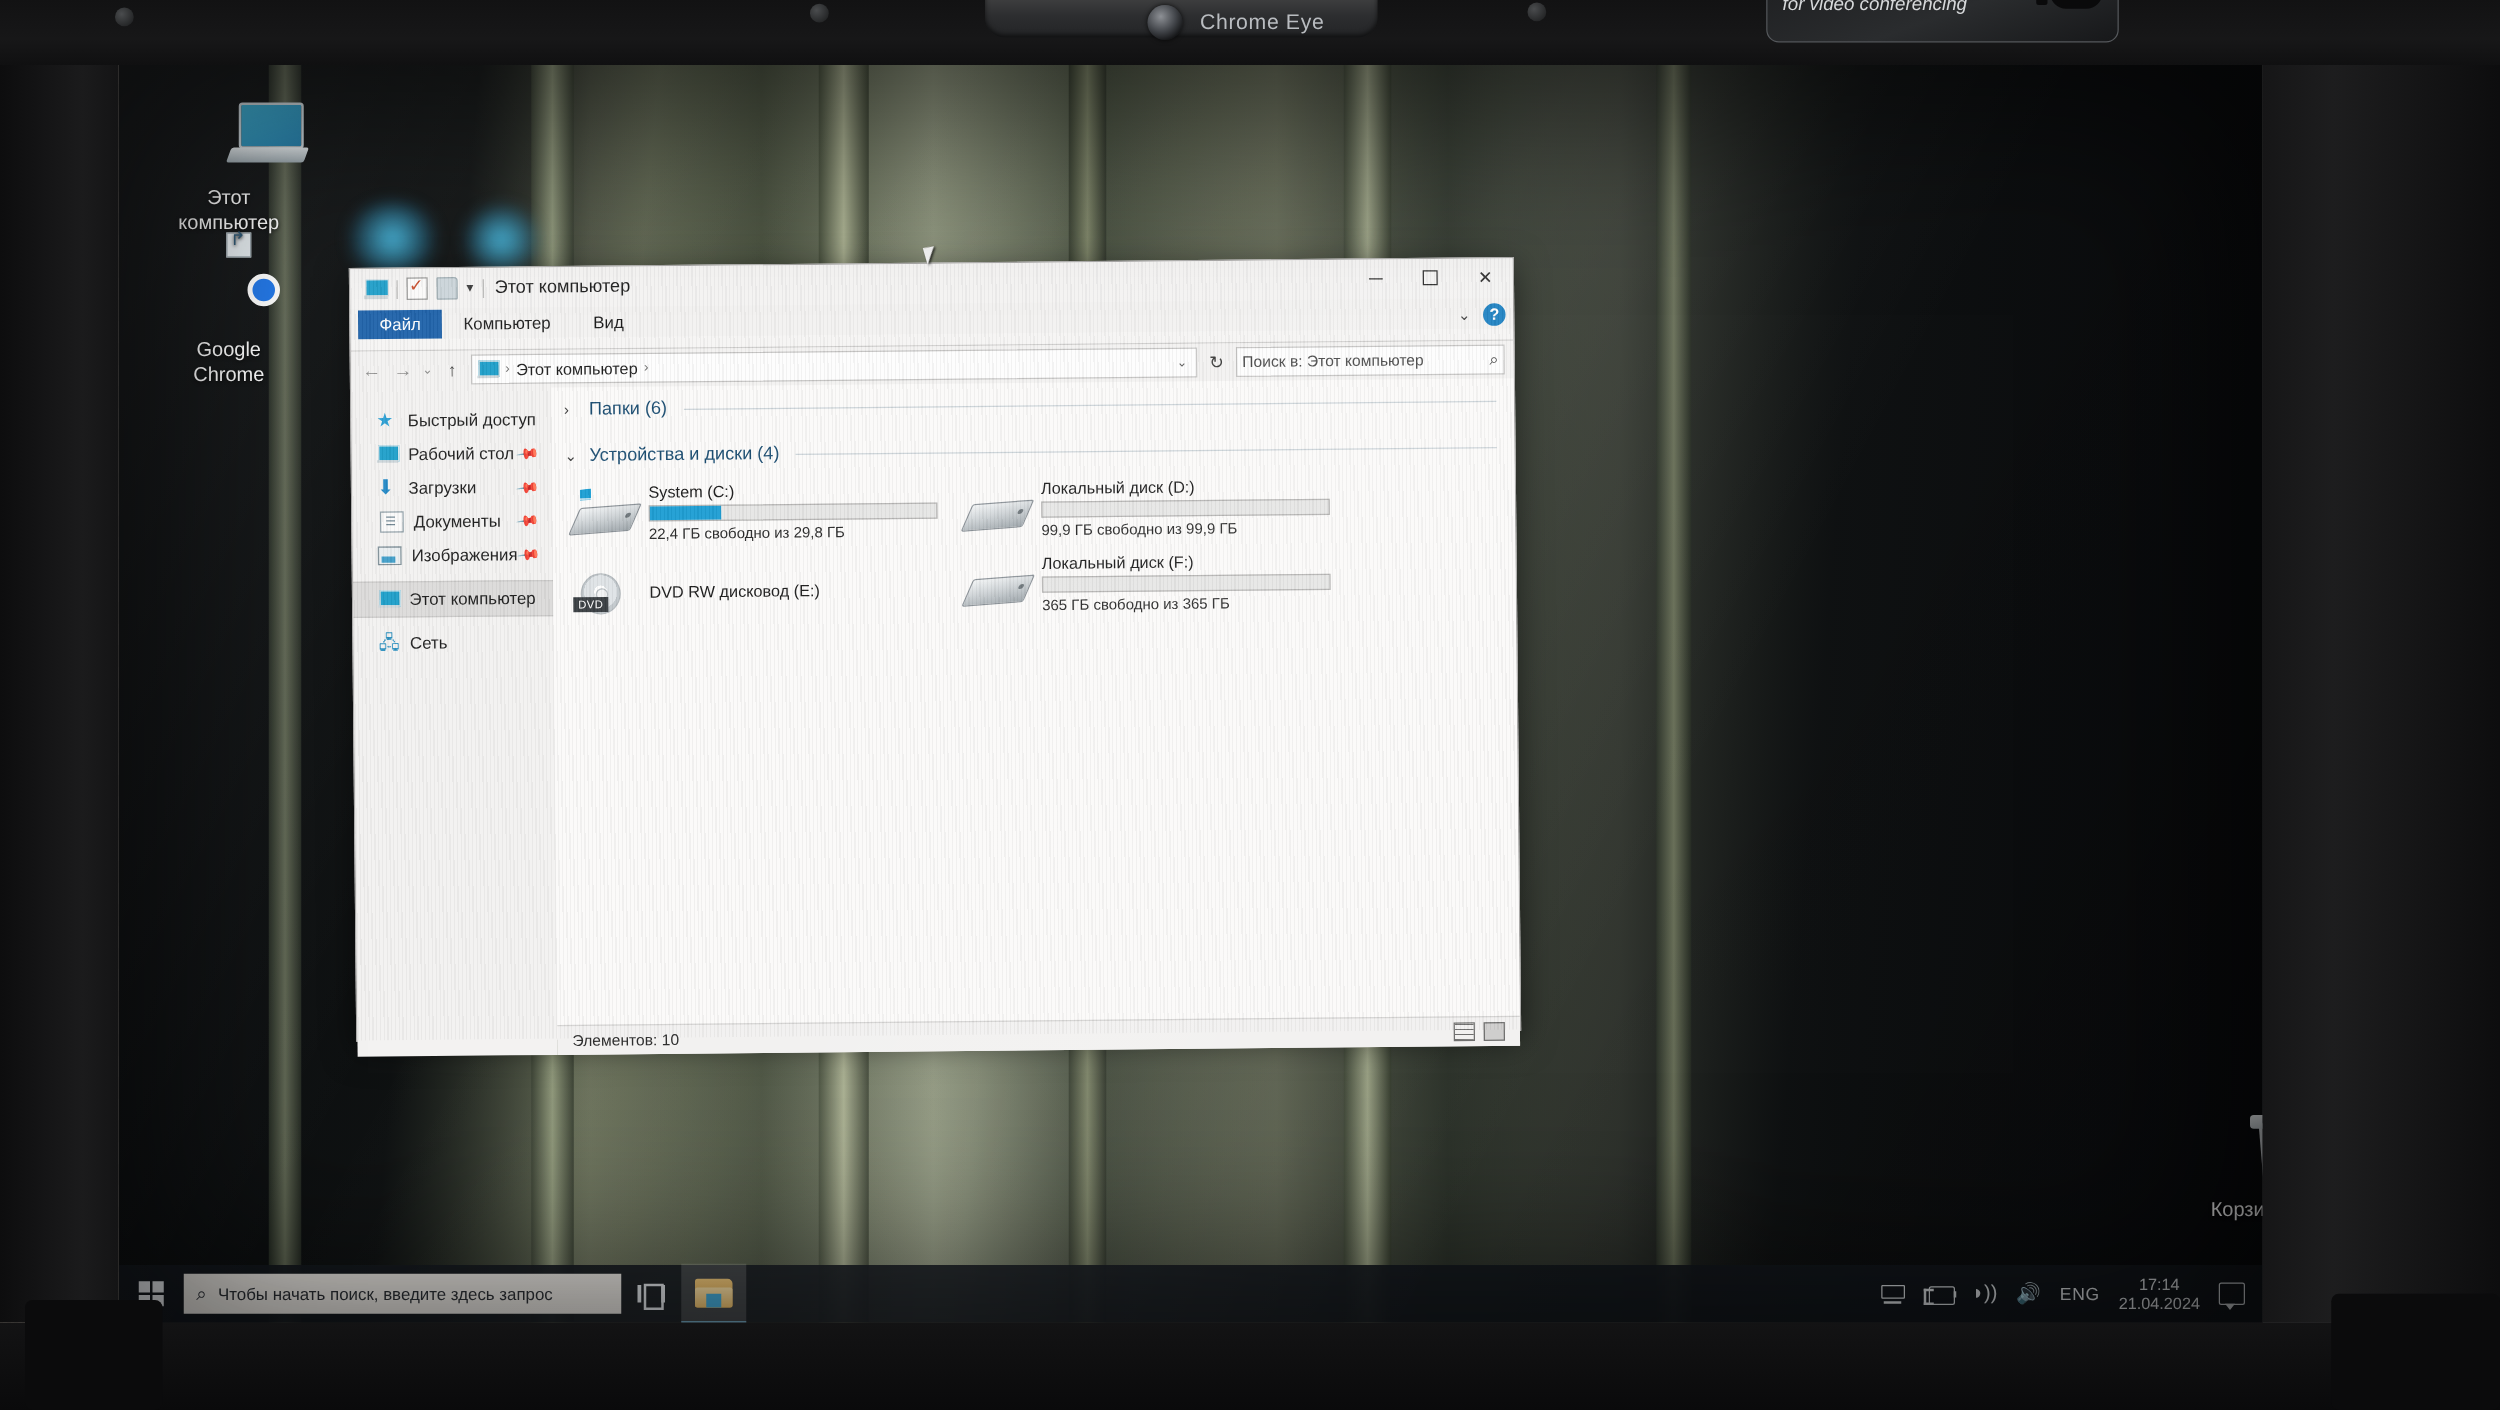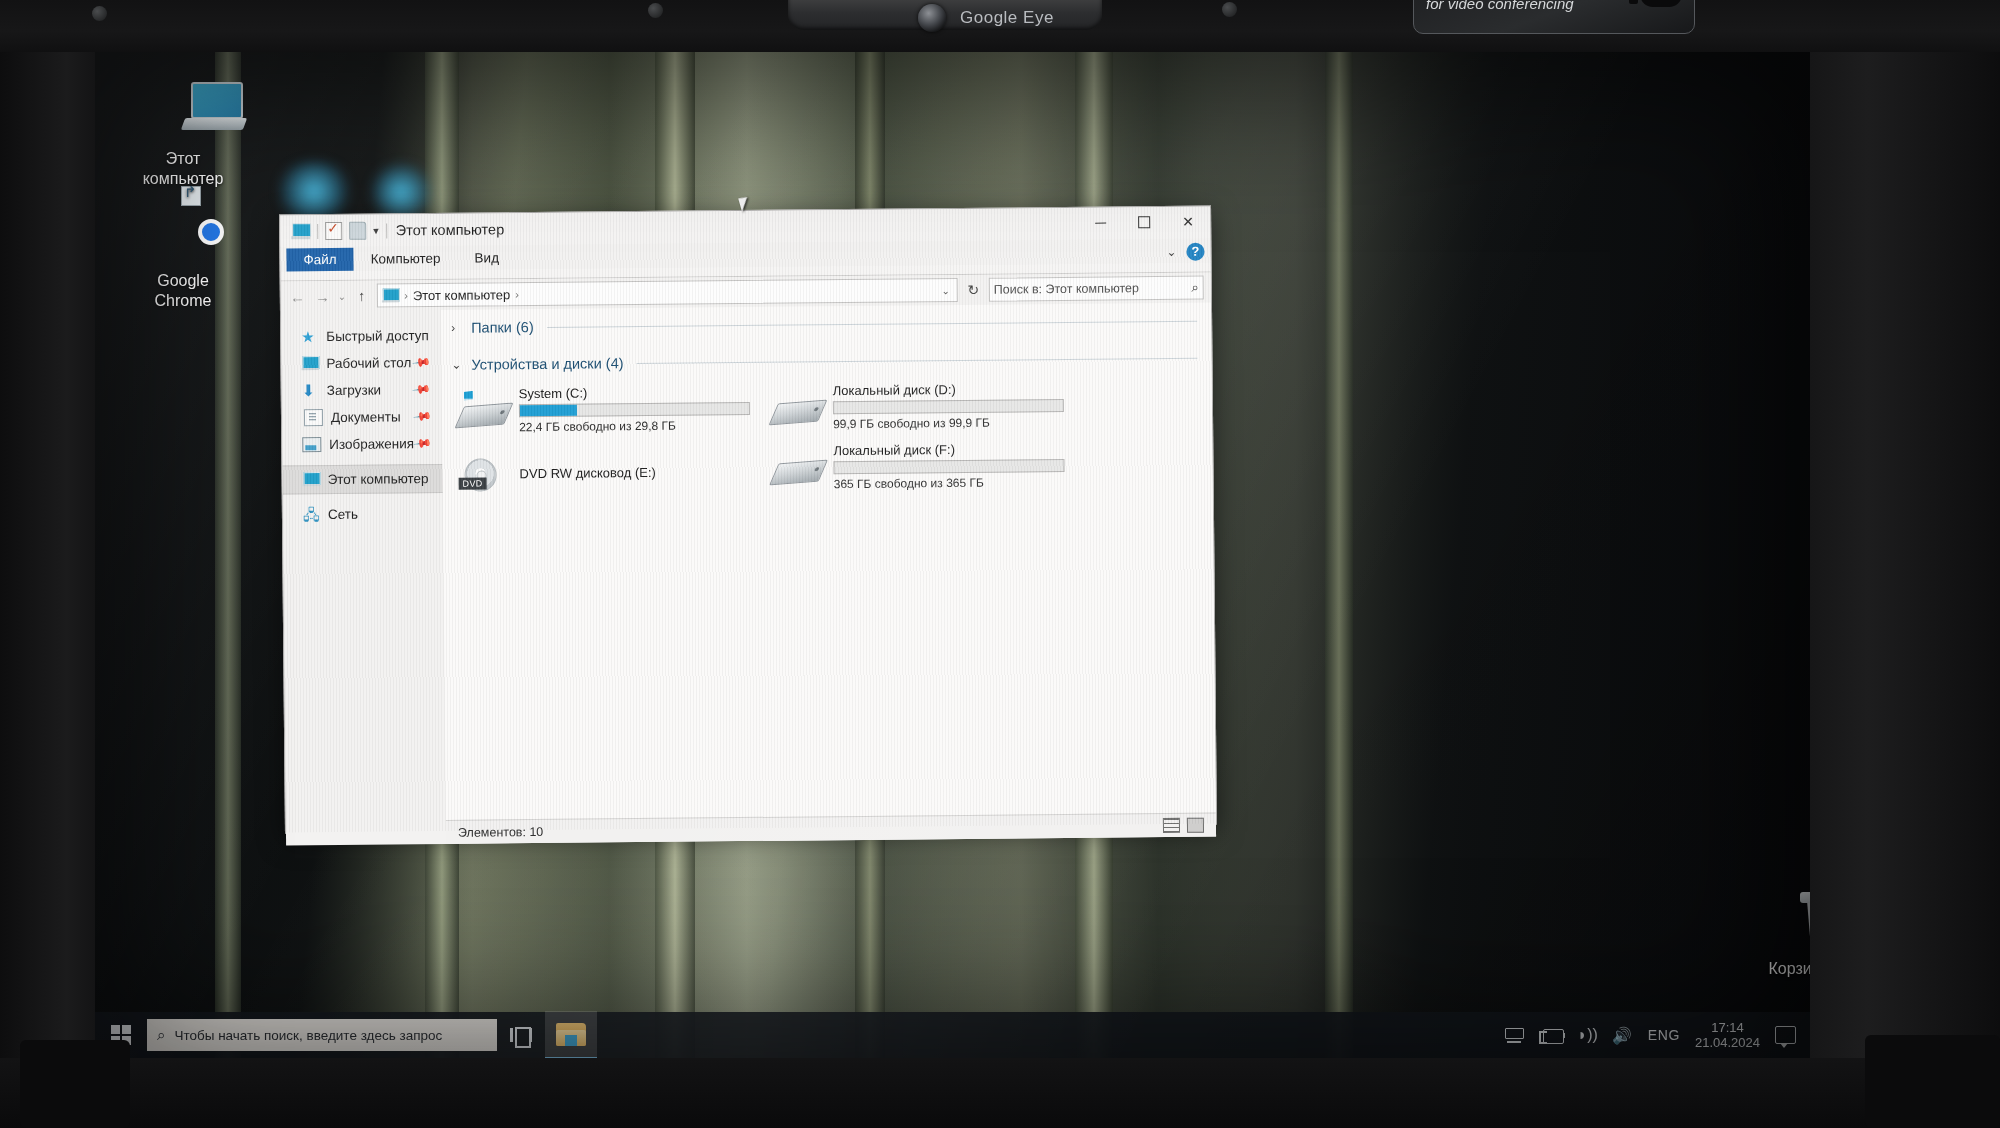--- a/index.html
+++ b/index.html
@@ -513,21 +513,21 @@
 
   <div class="bezel-top"></div>
   <div class="bezel-left"></div>
   <div class="bezel-right"></div>
   <div class="bezel-bottom"></div>
   <div class="hinge-l"></div>
   <div class="hinge-r"></div>
 
   <div class="webcam-module"></div>
   <div class="webcam-lens"></div>
-  <div class="webcam-label">Google Eye</div>
+  <div class="webcam-label">Chrome Eye</div>
   <div class="bezel-dot" style="left:92px;top:6px;"></div>
   <div class="bezel-dot" style="left:648px;top:3px;"></div>
   <div class="bezel-dot" style="left:1222px;top:2px;"></div>
 
   <div class="sticker">
 
     <i>for video conferencing</i>
     <span class="sticker-ico">
       <span class="cam"></span>
         <span class="tab"></span>

